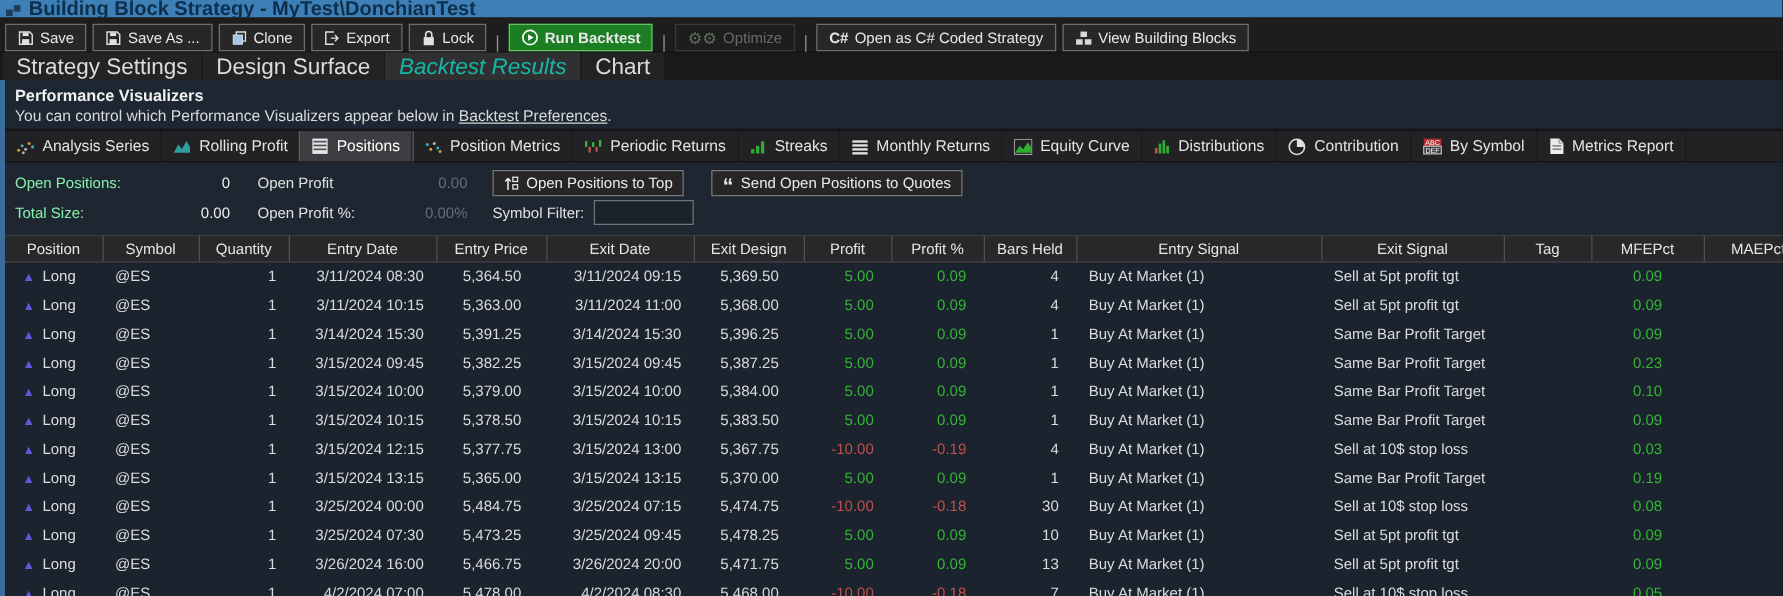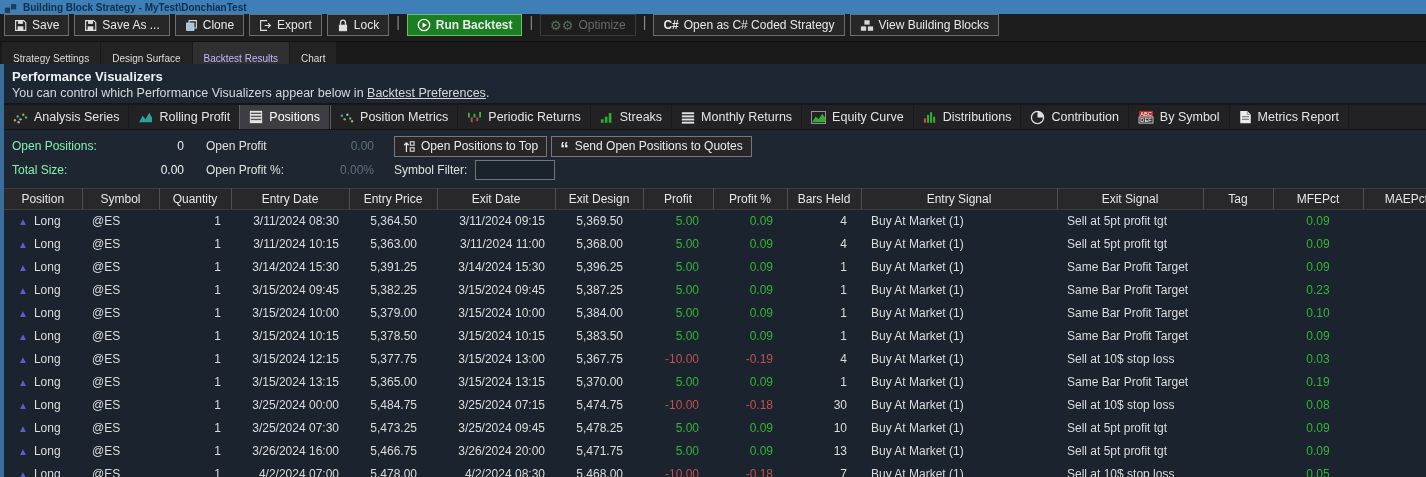--- a/index.html
+++ b/index.html
@@ -3,39 +3,39 @@
 <meta charset="utf-8">
 <style>
   * { margin:0; padding:0; box-sizing:border-box; }
   html,body { width:1426px; height:477px; overflow:hidden; background:#15181c;
     font-family:"Liberation Sans", sans-serif; color:#dcdcdc; font-size:12px; }
 
   
   .titlebar { height:14px; background:#3e7fb8; display:flex; align-items:flex-end;
     padding:0 0 0 4px; overflow:hidden; }
   .titlebar .t-icon { width:14px; height:11px; margin-right:5px; }
-  .titlebar .t-text { color:#0e2f4b; font-size:10px; font-weight:bold; line-height:13px; white-space:nowrap; }
+  .titlebar .t-text { color:#0e2f4b; font-size:16px; font-weight:bold; line-height:13px; white-space:nowrap; }
 
   
   .toolbar { height:28px; background:#1d1d1e; border-bottom:1px solid #101010;
-    display:flex; align-items:flex-start; padding:0 4px; gap:5px; }
+    display:flex; align-items:flex-end; padding:0 4px; gap:5px; }
   .tbtn { display:inline-flex; align-items:center; gap:5px; background:#272728;
     border:1px solid #6e6e6e; color:#e8e8e8; padding:2px 9px; height:22px;
     font-size:12px; white-space:nowrap; cursor:pointer; }
   .tbtn svg { display:block; }
   .tbtn.run { background:#1b7e22; border:1px solid #6abf69; font-weight:bold; }
   .tbtn.disabled { color:#6a6a6a; border-color:#3a3a3a; background:#1d1d1e; }
   .tsep { color:#8a8a8a; font-size:14px; padding:0 2px; }
   .csharp-glyph { font-weight:bold; font-size:12px; color:#e8e8e8; }
 
   
   .stabs { height:22px; background:#19191a; display:flex; align-items:stretch; padding-left:2px; }
-  .stab { display:flex; align-items:flex-end; padding:0 11px; background:#232324;
-    color:#dcdcdc; margin-right:1px; font-size:10px; cursor:pointer; }
-  .stab.active { background:#30３032; background:#303032; color:#c4b5fd; }
+  .stab { display:flex; align-items:center; padding:0 11px; background:#232324;
+    color:#dcdcdc; margin-right:1px; font-size:18px; cursor:pointer; }
+  .stab.active { background:#30３032; background:#303032; color:#14b8a6;font-style:italic; }
 
   
   .content { height:413px; background:#1b242e; border-left:4px solid #3a6d9c; position:relative; }
 
   .perf-head { padding:5px 8px 3px 8px; background:#1d2733; }
   .perf-title { font-weight:bold; font-size:13px; color:#f0f0f0; }
   .perf-sub { font-size:12.5px; color:#d8d8d8; margin-top:2px; }
   .perf-sub a { color:#d8d8d8; text-decoration:underline; cursor:pointer; }
 
   
@@ -46,21 +46,21 @@
   .viztab.active { background:#3e3e42; outline:1px solid #5f5f5f; color:#ffffff; }
   .viztab svg { display:block; }
 
   
   .infopanel { background:#1e2731; padding:4px 0 6px 8px; }
   .irow { display:flex; align-items:center; height:24px; }
   .ilabel1 { width:100px; color:#86efac; }
   .ivalue1 { width:72px; text-align:right; color:#f0f0f0; }
   .ilabel2 { width:96px; margin-left:22px; color:#e0e0e0; }
   .ivalue2 { width:72px; text-align:right; color:#5f6f7f; }
-  .iactions { margin-left:20px; display:flex; align-items:flex-end; gap:4px; }
+  .iactions { margin-left:20px; display:flex; align-items:flex-end; gap:22px; }
   .ibtn { display:inline-flex; align-items:center; gap:6px; background:#262626;
     border:1px solid #777777; color:#ececec; height:21px; padding:0 8px; font-size:12px; cursor:pointer; }
   .quote-glyph { font-weight:bold; font-size:17px; line-height:10px; position:relative; top:3px; }
   .filter-label { margin-left:20px; color:#e0e0e0; }
   .filter-input { margin-left:8px; width:80px; height:20px; background:#1a222b;
     border:1px solid #70757a; color:#e8e8e8; font-size:12px; padding:0 4px; }
 
   
   table { border-collapse:collapse; table-layout:fixed; width:1446px; }
   thead th { background:#28282a; border-top:1px solid #3c3c3e; border-bottom:1px solid #3c3c3e;

